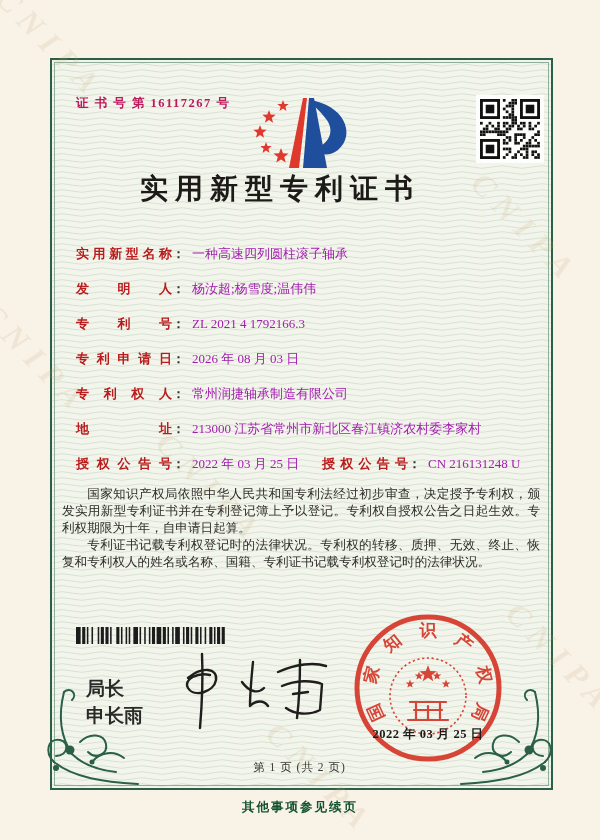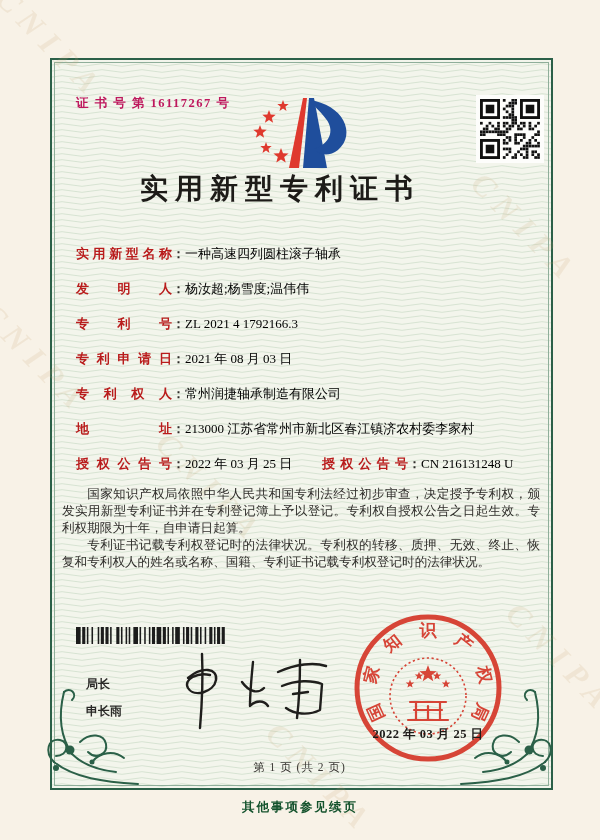--- a/index.html
+++ b/index.html
@@ -27,27 +27,27 @@
   }
   .content{z-index:3;}
   .certno{left:76px;top:95px;font-size:12.5px;letter-spacing:1.5px;font-weight:600;color:#be185d;}
   .title{left:50px;top:170px;width:460px;text-align:center;
     font-size:28px;font-weight:700;letter-spacing:7px;color:#1d1b18;}
   .qrbox{left:476px;top:95px;width:68px;height:68px;background:#fdfdfb;}
   .field-row{left:76px;width:470px;height:20px;font-size:13px;}
   .field-label{display:inline-block;width:96px;text-align:justify;text-align-last:justify;
     font-weight:600;color:#b91c1c;vertical-align:top;}
   .field-colon{font-weight:600;}
-  .field-value{font-weight:500;color:#000000;text-align:center;}
+  .field-value{margin-left:7px;font-weight:500;color:#a21caf;text-align:center;}
   .grant-cell-right{position:absolute;left:246px;top:0;}
   .grant-cell-right .field-label{width:86px;}
   .paras{left:62px;top:486px;width:478px;font-size:12.6px;line-height:17px;
     text-align:justify;color:#2f2d2a;}
   .paras p{margin:0;text-indent:2em;font-weight:500;}
-  .signer{left:86px;font-size:12px;font-weight:700;
+  .signer{left:86px;font-size:19px;font-weight:700;
     font-family:Liberation Mono, monospace;color:#2b2a28;}
   .seal-date{left:352px;top:726px;width:152px;text-align:center;font-size:12.5px;
     font-weight:600;color:#1c1a18;z-index:5;letter-spacing:.5px;}
   .page-footer{left:50px;top:760px;width:499px;text-align:center;
     font-size:11.5px;color:#3a3834;letter-spacing:1px;}
   .cont-note{left:0;top:799px;width:600px;text-align:center;font-size:12.5px;
     font-weight:600;color:#14532d;letter-spacing:2px;}
   svg{display:block;}
 </style>
 </head>
@@ -371,21 +371,21 @@
 <div class="abs content field-row" style="top:245px">
   <span class="field-label">实用新型名称</span><span class="field-colon">：</span><span class="field-value">一种高速四列圆柱滚子轴承</span>
 </div>
 <div class="abs content field-row" style="top:280px">
   <span class="field-label">发明人</span><span class="field-colon">：</span><span class="field-value">杨汝超;杨雪度;温伟伟</span>
 </div>
 <div class="abs content field-row" style="top:315px">
   <span class="field-label">专利号</span><span class="field-colon">：</span><span class="field-value">ZL 2021 4 1792166.3</span>
 </div>
 <div class="abs content field-row" style="top:350px">
-  <span class="field-label">专利申请日</span><span class="field-colon">：</span><span class="field-value">2021 年 08 月 03 日</span>
+  <span class="field-label">专利申请日</span><span class="field-colon">：</span><span class="field-value">2026 年 08 月 03 日</span>
 </div>
 <div class="abs content field-row" style="top:385px">
   <span class="field-label">专利权人</span><span class="field-colon">：</span><span class="field-value">常州润捷轴承制造有限公司</span>
 </div>
 <div class="abs content field-row" style="top:420px">
   <span class="field-label">地址</span><span class="field-colon">：</span><span class="field-value">213000 江苏省常州市新北区春江镇济农村委李家村</span>
 </div>
 
 <div class="abs content field-row" style="top:455px">
   <span class="field-label">授权公告号</span><span class="field-colon">：</span><span class="field-value">2022 年 03 月 25 日</span>

